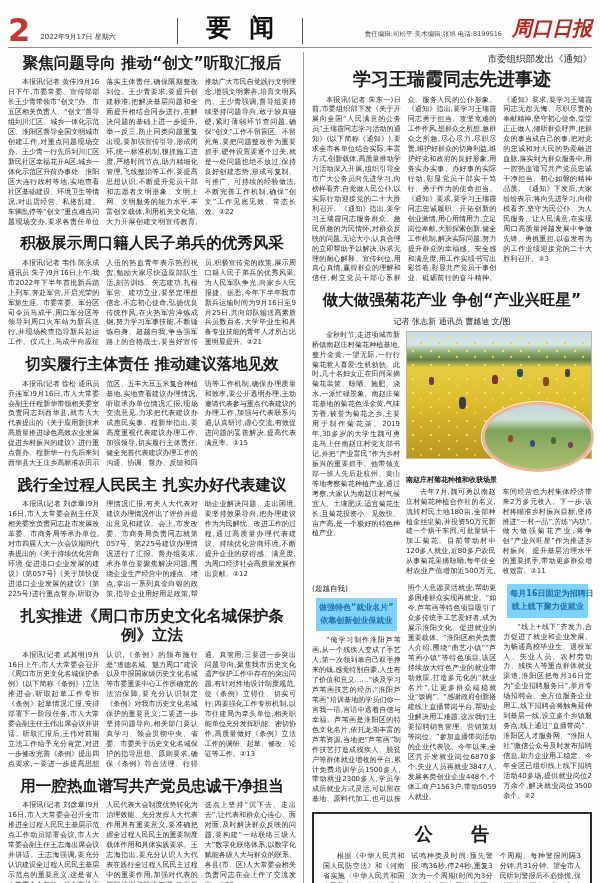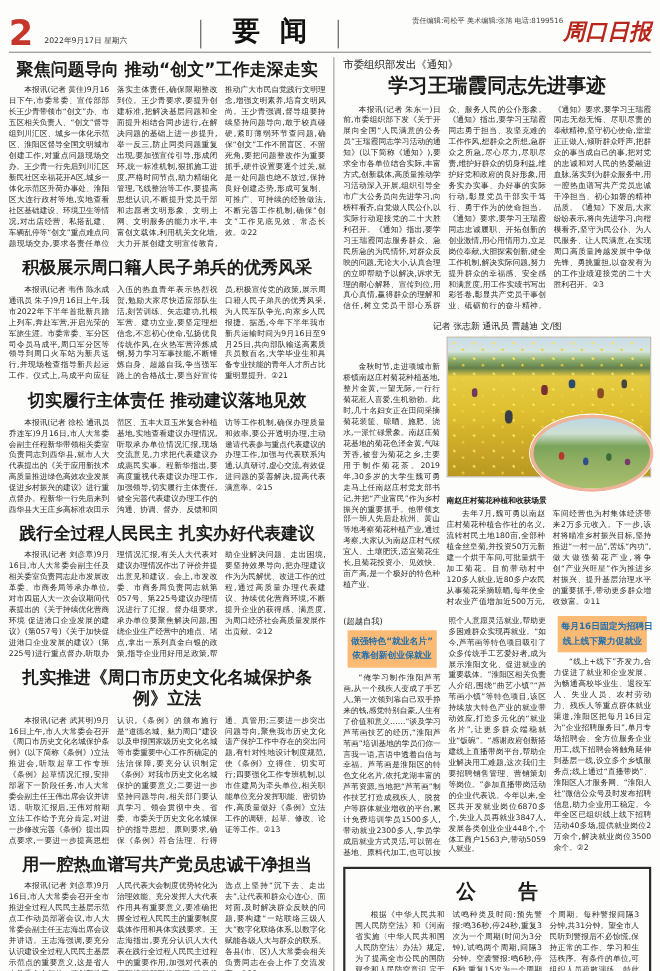--- a/index.html
+++ b/index.html
@@ -7,42 +7,42 @@
         font-family:"DejaVu Sans",sans-serif;color:#1c1c1c;overflow:hidden;box-sizing:border-box;padding:6px 8px 4px 8px;}
   
   .hdr{display:flex;align-items:flex-end;justify-content:space-between;height:38px;
        border-bottom:1px solid #8a8a8a;padding-bottom:3px;}
   .hdr-left{display:flex;align-items:flex-end;gap:10px;}
   .pagenum{font-size:32px;line-height:28px;font-weight:bold;color:#c5372b;}
   .date{font-size:7px;color:#333;padding-bottom:2px;text-align:center;}
   .section-wrap{display:flex;align-items:flex-end;gap:10px;}
   .vbar{width:1px;height:26px;background:#555;}
   .section{font-size:25px;font-weight:bold;letter-spacing:18px;text-indent:18px;color:#111;}
-  .hdr-right{display:flex;padding-bottom:2px;}
+  .hdr-right{display:flex;align-items:flex-end;gap:10px;padding-bottom:2px;}
   .editors{font-size:6.5px;color:#444;white-space:nowrap;padding-bottom:3px;}
   .masthead{font-size:20px;font-weight:bold;font-style:italic;color:#b8251a;white-space:nowrap;}
   
   .main{display:flex;margin-top:4px;}
   .half-l{width:295px;padding-right:7px;box-sizing:border-box;}
   .half-r{width:289px;border-left:1px solid #9a9a9a;padding-left:8px;box-sizing:border-box;}
   .art{margin-bottom:7px;}
   .art h2{font-size:15.5px;font-weight:bold;text-align:center;margin:2px 0 5px 0;letter-spacing:0;line-height:1.25;}
   .art h2.big{font-size:18px;}
-  .kicker{font-size:9.5px;text-align:left;margin:1px 0 1px 0;color:#222;}
+  .kicker{font-size:9.5px;text-align:right;margin:1px 0 1px 0;color:#222;}
   .byline{font-size:8px;text-align:center;margin:1px 0 4px 0;color:#222;}
   .c3{column-count:3;column-gap:7px;font-size:7px;line-height:1.42;text-align:justify;color:#2a2a2a;}
   .c2{column-count:2;column-gap:7px;font-size:7px;line-height:1.42;text-align:justify;color:#2a2a2a;}
   .cbody{text-indent:2em;}
   .marker{font-size:7.5px;margin-bottom:3px;}
-  .xhead{background:#fdba74;color:#1f6fae;text-align:center;font-size:8px;font-weight:bold;
+  .xhead{background:#7dd3fc;color:#1f6fae;text-align:center;font-size:8px;font-weight:bold;
          padding:4px 3px;margin:2px 4px 5px 4px;line-height:1.6;break-inside:avoid;}
   .xhead div{white-space:nowrap;}
   
   .mum-row{display:flex;gap:6px;}
-  .mum-left{width:88px;flex:0 0 88px;font-size:7px;line-height:1.42;text-align:justify;color:#2a2a2a;margin-top:23px;}
+  .mum-left{width:88px;flex:0 0 88px;font-size:7px;line-height:1.42;text-align:justify;color:#2a2a2a;}
   .mum-right{flex:1;min-width:0;}
   .photo{position:relative;height:128px;border:1px solid #bcb6a8;box-sizing:border-box;overflow:visible;
      background:
        radial-gradient(circle 2px at 6px 5px, #f7e05a 55%, transparent 60%),
        radial-gradient(circle 2px at 14px 11px, #eecf3a 55%, transparent 60%),
        linear-gradient(180deg,#c9dde8 0%,#d7e5df 10%,#8fae6d 16%,#627f4b 22%,#e6cb42 28%,#ddbe2f 55%,#caa727 80%,#b99822 100%);
      background-size:18px 14px,18px 14px,100% 100%;}
   .person{position:absolute;border-radius:40%;background:#3a3f46;}
   .photo-inset{position:absolute;right:-3px;bottom:-14px;width:112px;height:70px;border-radius:50%;
      border:3px solid #efb39a;box-sizing:border-box;
@@ -73,21 +73,21 @@
       <div class="editors">责任编辑:司松平  美术编辑:张旭    电话:8199516</div>
       <div class="masthead">周口日报</div>
     </div>
   </div>
 
   <div class="main">
 
     <div class="half-l">
 
       <div class="art">
-        <h2>聚焦问题导向 推动“创文”工作走深走实</h2>
+        <h2>聚焦问题导向 推动“创文”听取汇报后</h2>
         <div class="c3 cbody">本报讯(记者 黄佳)9月16日下午,市委常委、宣传部部长王少青带领市“创文”办、市五区相关负责人、“创文”督导组到川汇区、城乡一体化示范区、淮阳区督导全国文明城市创建工作,对重点问题现场交办。王少青一行先后到川汇区新民社区幸福花开A区,城乡一体化示范区升荷办事处、淮阳区大连行政村等地,实地查看社区基础建设、环境卫生等情况,对出店经营、私搭乱建、车辆乱停等“创文”重点难点问题现场交办,要求各责任单位落实主体责任,确保限期整改到位。王少青要求,要提升创建标准,把解决基层问题和全面提升相结合同步进行,在解决问题的基础上进一步提升,举一反三,防止同类问题重复出现,要加强宣传引导,形成闭环,统一标准机制,狠抓施工进度,严格时间节点,助力精细化管理,飞线整治等工作,要提高思想认识,不断提升党员干部和志愿者文明形象、文明上网、文明服务的能力水平,丰富创文载体,利用机关文化墙,大力开展创建文明宣传教育,推动广大市民自觉践行文明理念,增强文明素养,培育文明风尚。王少青强调,督导组要持续坚持问题导向,敢于较真碰硬,紧盯薄弱环节查问题,确保“创文”工作不留盲区、不留死角,要把问题整改作为重要抓手,硬件设置要逐个过关,就是一处问题也绝不放过,保持良好创建态势,形成可复制、可推广、可持续的经验做法,不断完善工作机制,确保“创文”工作见底见效、常态长效。②22</div>
       </div>
 
       <div class="art">
         <h2>积极展示周口籍人民子弟兵的优秀风采</h2>
         <div class="c3 cbody">本报讯(记者 韦伟 陈永成 通讯员 朱子)9月16日上午,我市2022年下半年首批新兵踏上列车,奔赴军营,开启光荣的军旅生涯。市委常委、军分区司令员马成平,周口军分区等领导到周口火车站为新兵送行,并现场检查指导新兵起运工作。仪式上,马成平向应征入伍的热血青年表示热烈祝贺,勉励大家尽快适应部队生活,刻苦训练、矢志建功,扎根军营、建功立业,要坚定理想信念,不忘初心使命,弘扬优良传统作风,在火热军营淬炼成钢,努力学习军事技能,不断锤炼自身、超越自我,争当强军路上的合格战士,要当好宣传员,积极宣传党的政策,展示周口籍人民子弟兵的优秀风采,为人民军队争光,向家乡人民报捷。据悉,今年下半年我市新兵运输时间为9月16日至9月25日,共向部队输送高素质兵员数百名,大学毕业生和具备专业技能的青年人才所占比重明显提升。②21</div>
       </div>
 
       <div class="art">
         <h2>切实履行主体责任 推动建议落地见效</h2>
@@ -113,20 +113,21 @@
 
     <div class="half-r">
 
       <div class="art">
         <div class="kicker">市委组织部发出《通知》</div>
         <h2 class="big">学习王瑞霞同志先进事迹</h2>
         <div class="c3 cbody">本报讯(记者 朱东一)日前,市委组织部下发《关于开展向全国“人民满意的公务员”王瑞霞同志学习活动的通知》(以下简称《通知》),要求全市各单位结合实际,丰富方式,创新载体,高质量推动学习活动深入开展,组织引导全市广大公务员向先进学习,向榜样看齐,自觉做人民公仆,以实际行动迎接党的二十大胜利召开。《通知》指出,要学习王瑞霞同志服务群众、急民所急的为民情怀,对群众反映的问题,无论大小,认真合理的立即帮助予以解决,诉求无理的耐心解释、宣传到位,用真心真情,赢得群众的理解和信任,树立党员干部心系群众、服务人民的公仆形象。《通知》指出,要学习王瑞霞同志勇于担当、攻坚克难的工作作风,想群众之所想,急群众之所急,尽心尽力,尽职尽责,维护好群众的切身利益,维护好党和政府的良好形象,用务实办实事、办好事的实际行动,彰显党员干部实干笃行、勇于作为的使命担当。《通知》要求,要学习王瑞霞同志忠诚履职、开拓创新的创业激情,用心用情用力,立足岗位奉献,大胆探索创新,健全工作机制,解决实际问题,努力提升群众的幸福感、安全感和满意度,用工作实绩书写出彩答卷,彰显共产党员干事创业、砥砺前行的奋斗精神。《通知》要求,要学习王瑞霞同志无怨无悔、尽职尽责的奉献精神,坚守初心使命,堂堂正正做人,倾听群众呼声,把群众的事当成自己的事,把对党的忠诚和对人民的热爱融进血脉,落实到为群众服务中,用一腔热血谱写共产党员忠诚干净担当、初心如磐的精神品质。《通知》下发后,大家纷纷表示,将向先进学习,向楷模看齐,坚守为民公仆、为人民服务、让人民满意,在实现周口高质量跨越发展中争做先锋、勇挑重担,以奋发有为的工作业绩迎接党的二十大胜利召开。②3</div>
       </div>
 
       <div class="art">
+        <h2>做大做强菊花产业  争创“产业兴旺星”</h2>
         <div class="byline">记者 张志新 通讯员 曹越迪 文/图</div>
         <div class="mum-row">
           <div class="mum-left cbody">金秋时节,走进项城市新桥镇南赵庄村菊花种植基地,整片金黄,一望无际,一行行菊花惹人喜爱,生机勃勃。此时,几十名妇女正在田间采摘菊花装筐、晾晒、施肥、浇水,一派忙碌景象。南赵庄菊花基地的菊花色泽金黄,气味芳香,被誉为菊花之乡,主要用于制作菊花茶。2019年,30多岁的大学生魏可勇走马上任南赵庄村党支部书记,并把“产业富民”作为乡村振兴的重要抓手。他带领支部一班人先后赴杭州、黄山等地考察菊花种植产业,通过考察,大家认为南赵庄村气候宜人、土壤肥沃,适宜菊花生长,且菊花投资小、见效快、亩产高,是一个极好的特色种植产业。</div>
           <div class="mum-right">
             <div class="photo">
               <div class="person" style="left:28%;top:52%;width:7px;height:12px;"></div>
               <div class="person" style="left:46%;top:34%;width:6px;height:9px;background:#7a2f33;"></div>
               <div class="person" style="left:60%;top:30%;width:6px;height:8px;background:#2e4b6e;"></div>
               <div class="person" style="left:74%;top:36%;width:6px;height:9px;background:#8a4a2a;"></div>
               <div class="person" style="left:86%;top:30%;width:5px;height:8px;background:#444;"></div>

